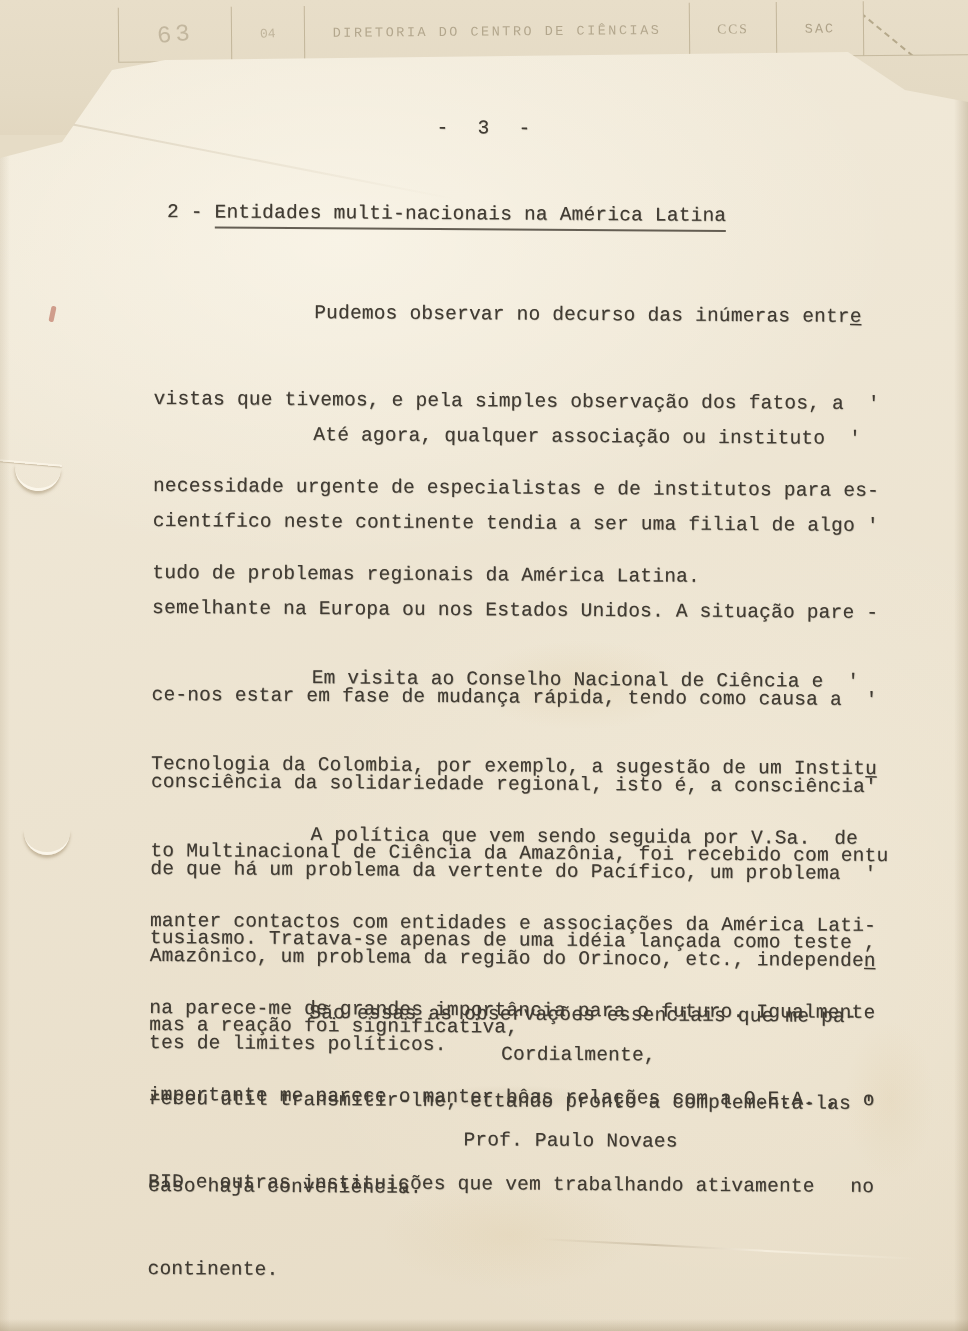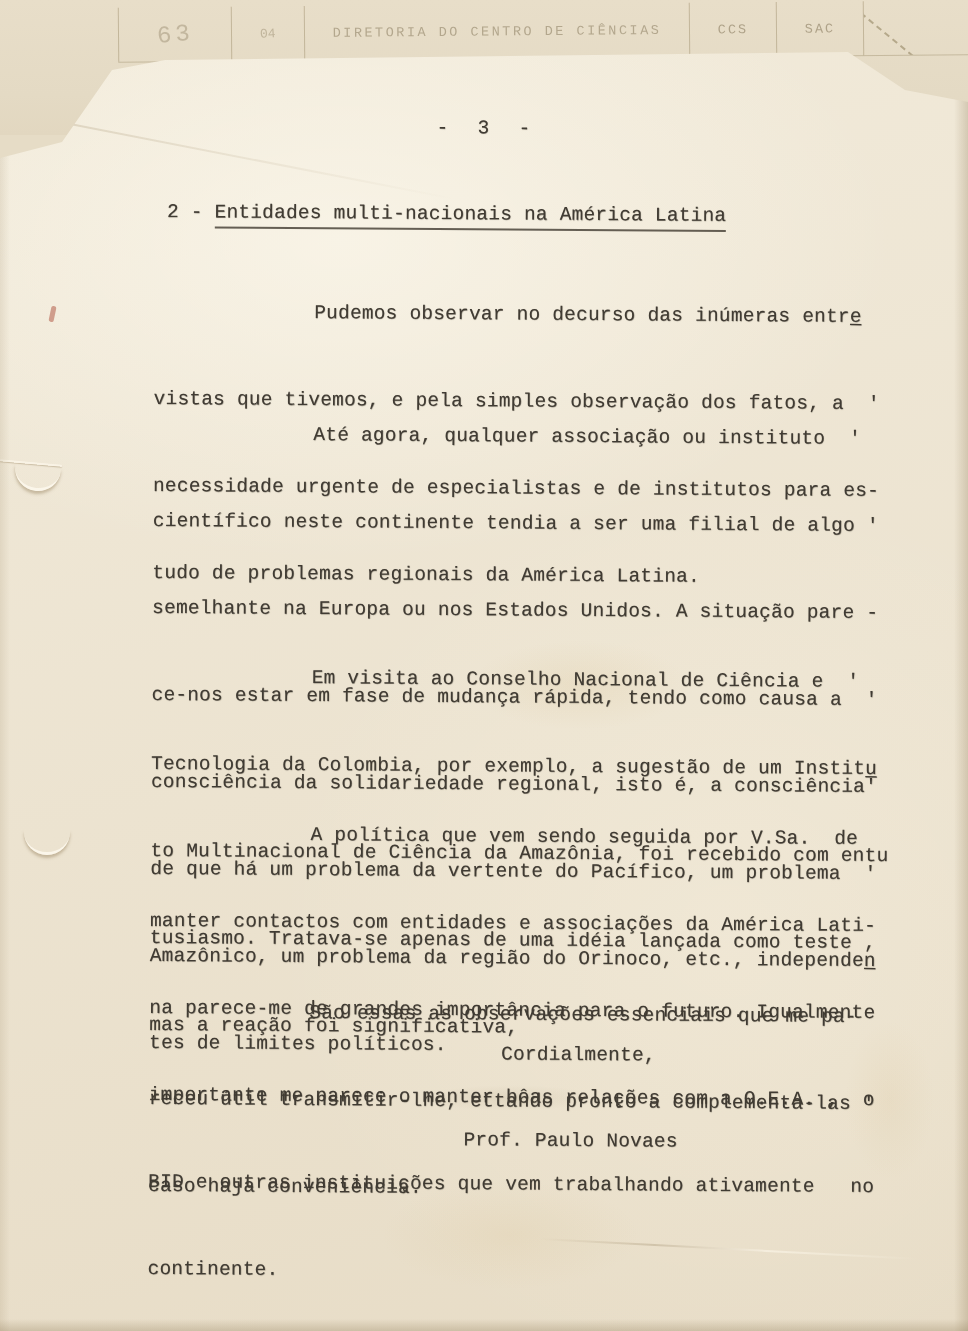--- a/index.html
+++ b/index.html
@@ -10,21 +10,21 @@
   }
 
   
   .ghost-strip{position:absolute;top:0;left:0;right:0;height:135px;
     background:linear-gradient(to bottom,#e8dec9,#e4dac4 70%,#e2d7c0);}
   .ghost-table{position:absolute;top:4px;left:118px;right:0;height:54px;
     display:flex;align-items:stretch;transform:rotate(-0.5deg);
     border-bottom:1px solid rgba(150,135,100,.40);}
   .gcell{border-left:1px solid rgba(150,135,100,.45);
     display:flex;align-items:center;justify-content:center;overflow:hidden;}
-  .gc0{width:112px;} .gc1{width:72px;} .gc2{width:384px;} .gc3{width:86px;} .gc4{width:86px;} .gc5{flex:1;position:relative;}
+  .gc0{width:112px;} .gc1{width:72px;} .gc2{width:384px;} .gc3{width:86px;font-family:Liberation Serif, serif;} .gc4{width:86px;} .gc5{flex:1;position:relative;}
   .hand-mark{font-size:24px;color:rgba(120,105,75,.33);transform:rotate(-5deg);letter-spacing:4px;}
   .hand-mark-2{font-size:13px;color:rgba(120,105,75,.35);transform:rotate(-3deg);}
   .ghost-title{font-size:13.5px;letter-spacing:2.5px;white-space:nowrap;color:rgba(128,113,83,.50);}
   .ghost-abbr{font-size:13.5px;letter-spacing:2px;color:rgba(128,113,83,.55);}
   .dash-diag{position:absolute;right:14px;top:26px;width:150px;border-top:2.5px dashed rgba(140,125,90,.55);transform:rotate(40deg);}
 
   
   .sheet{position:absolute;inset:0;
     background:
       radial-gradient(ellipse 900px 520px at 35% 18%, rgba(255,252,242,.55), rgba(255,252,242,0) 62%),

